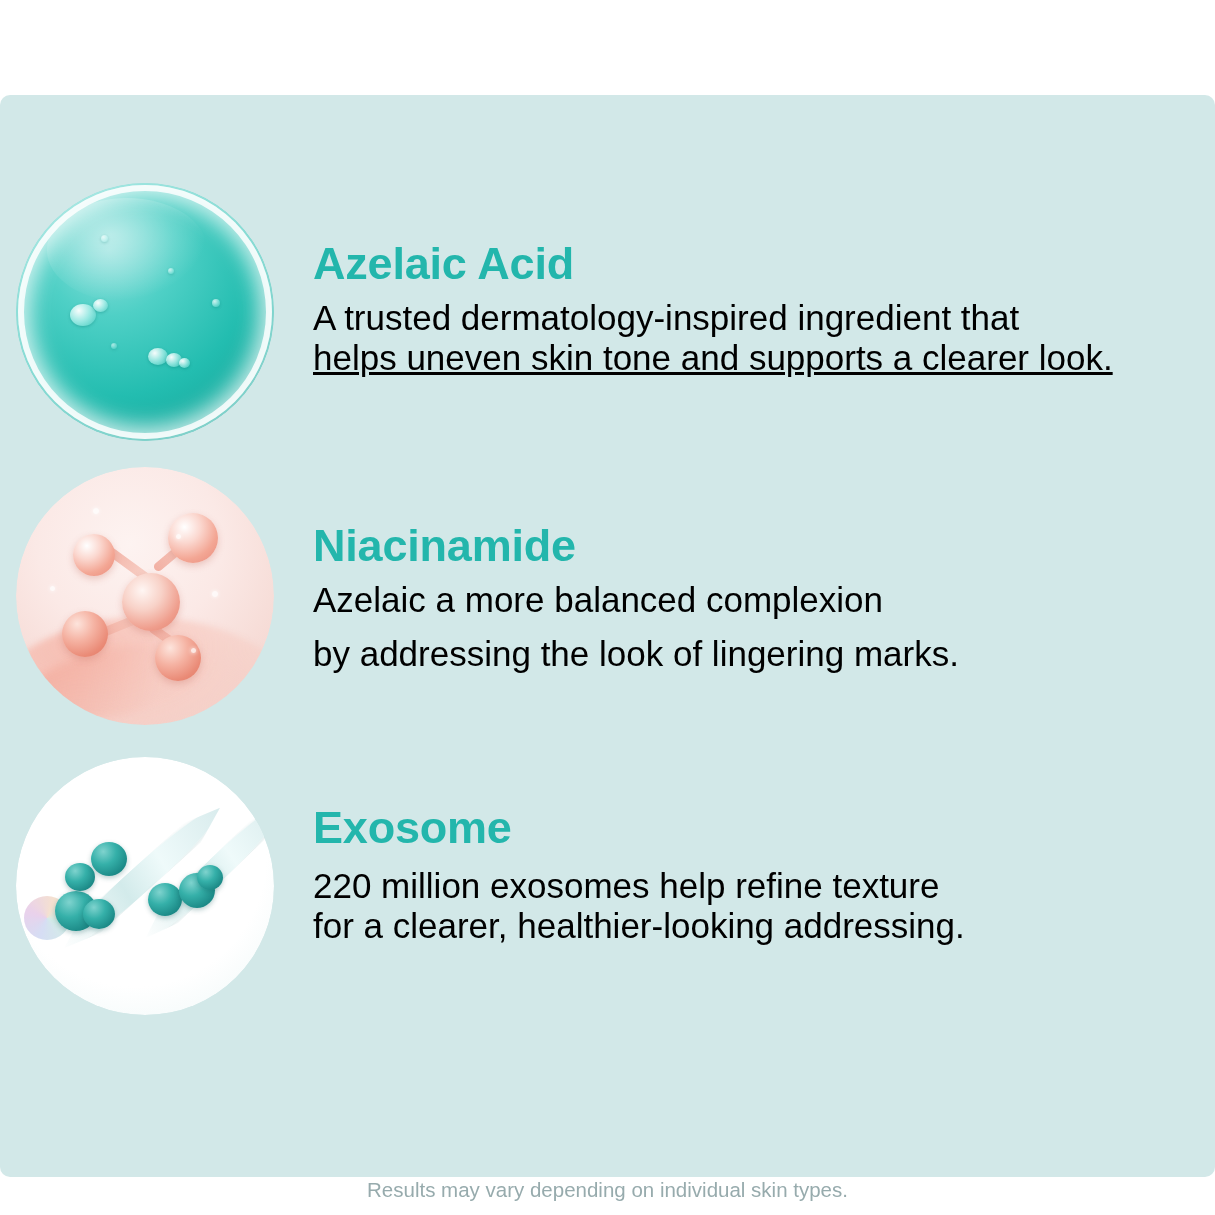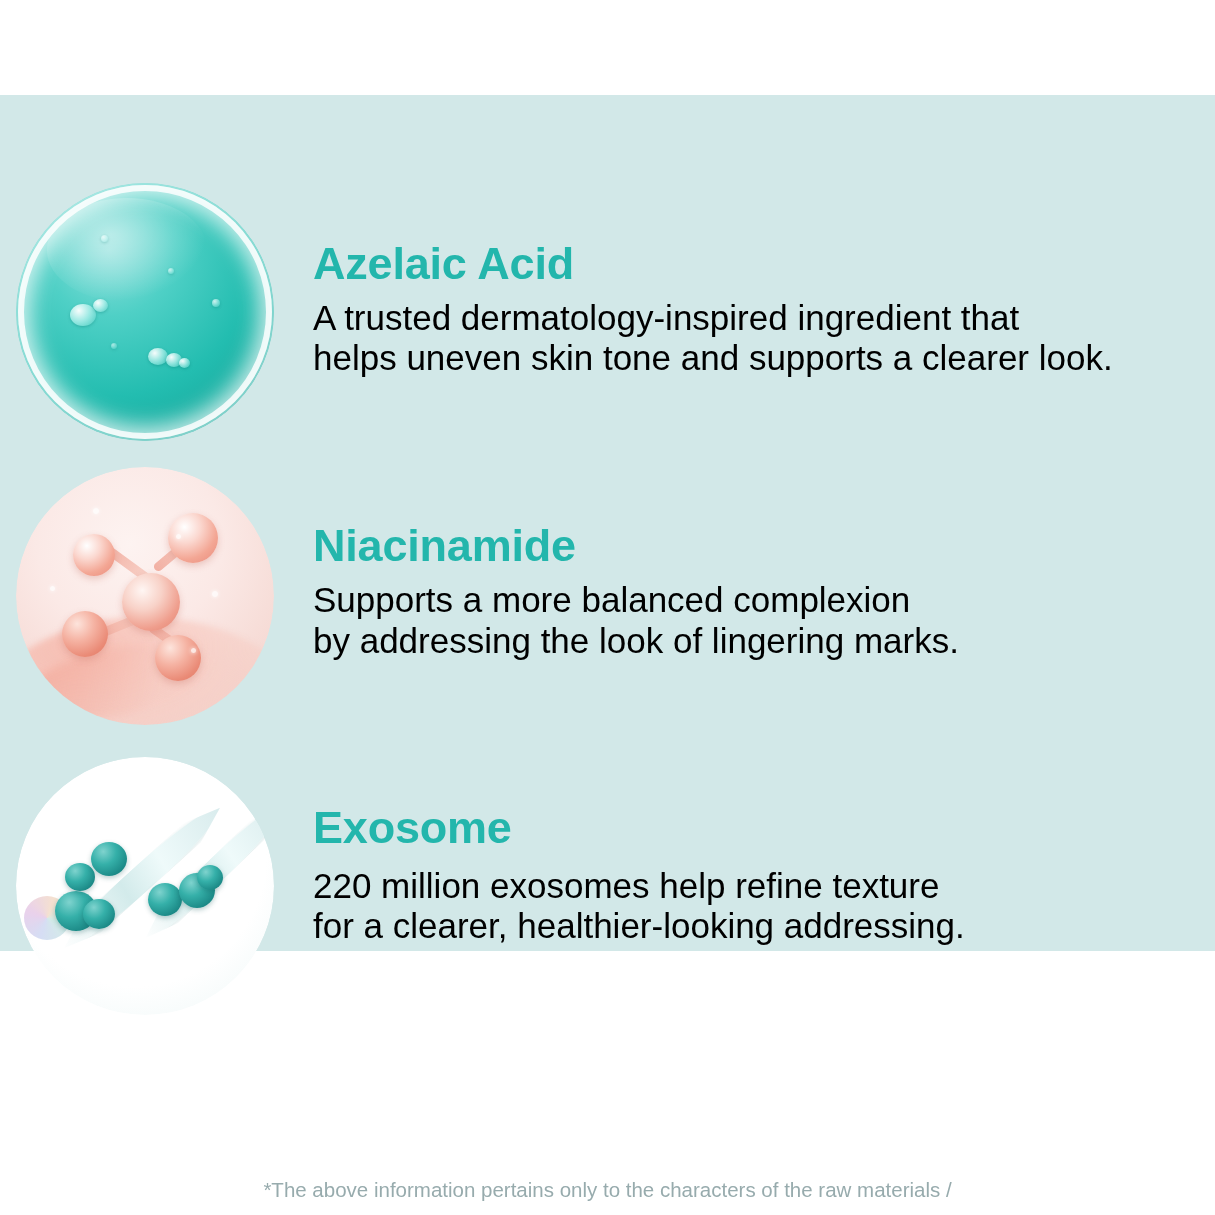--- a/index.html
+++ b/index.html
@@ -20,22 +20,23 @@
     height: 1215px;
     background: #ffffff;
   }
 
   
   .panel {
     position: absolute;
     left: 0;
     top: 95px;
     width: 1215px;
-    height: 856px;
+    height: 1082px;
     background: #d2e8e8;
+    border-radius: 10px;
   }
 
   .rows {
     position: absolute;
     left: 0;
     top: 0;
     width: 1215px;
     height: 1082px;
   }
 
@@ -273,21 +274,21 @@
             <div class="bub bub-f"></div>
             <div class="bub bub-g"></div>
             <div class="bub bub-h"></div>
             <div class="bub bub-i"></div>
             <div class="gel-rim"></div>
           </div>
         </div>
         <div class="text r1">
           <p class="heading">Azelaic Acid</p>
           <p class="desc">A trusted dermatology-inspired ingredient that</p>
-          <p class="desc" style="top:152px;position:absolute;">helps uneven skin tone and supports a clearer look.</p>
+          <p class="desc" style="top:152px;position:absolute;text-decoration:underline;">helps uneven skin tone and supports a clearer look.</p>
         </div>
       </div>
 
       <div class="row row-2">
         <div class="thumb">
           <div class="thumb-inner mol-base">
             <div class="mol-cream"></div>
             <div class="mol-swoosh"></div>
             <div class="bond bond-ul"></div>
             <div class="bond bond-ur"></div>
@@ -300,22 +301,22 @@
             <div class="atom atom-core"></div>
             <div class="spark" style="left:30%;top:16%;width:6px;height:6px;"></div>
             <div class="spark" style="left:62%;top:26%;width:5px;height:5px;"></div>
             <div class="spark" style="left:76%;top:48%;width:6px;height:6px;"></div>
             <div class="spark" style="left:13%;top:46%;width:5px;height:5px;"></div>
             <div class="spark" style="left:68%;top:70%;width:5px;height:5px;"></div>
           </div>
         </div>
         <div class="text r2">
           <p class="heading">Niacinamide</p>
-          <p class="desc">Supports a more balanced complexion</p>
-          <p class="desc" style="top:151px;position:absolute;">by addressing the look of lingering marks.</p>
+          <p class="desc">Azelaic a more balanced complexion</p>
+          <p class="desc" style="top:164px;position:absolute;">by addressing the look of lingering marks.</p>
         </div>
       </div>
 
       <div class="row row-3">
         <div class="thumb">
           <div class="thumb-inner exo-base">
             <div class="spindle spindle-1"></div>
             <div class="spindle spindle-2"></div>
             <div class="iridescent"></div>
             <div class="vesicle ves-c"></div>
@@ -330,17 +331,16 @@
         <div class="text r3">
           <p class="heading">Exosome</p>
           <p class="desc">220 million exosomes help refine texture</p>
           <p class="desc" style="top:146px;position:absolute;">for a clearer, healthier-looking addressing.</p>
         </div>
       </div>
 
     </div>
 
     <div class="footnote">
-      <div>*The above information pertains only to the characters of the raw materials /</div>
       <div>Results may vary depending on individual skin types.</div>
     </div>
   </div>
 </div>
 
 </body></html>

